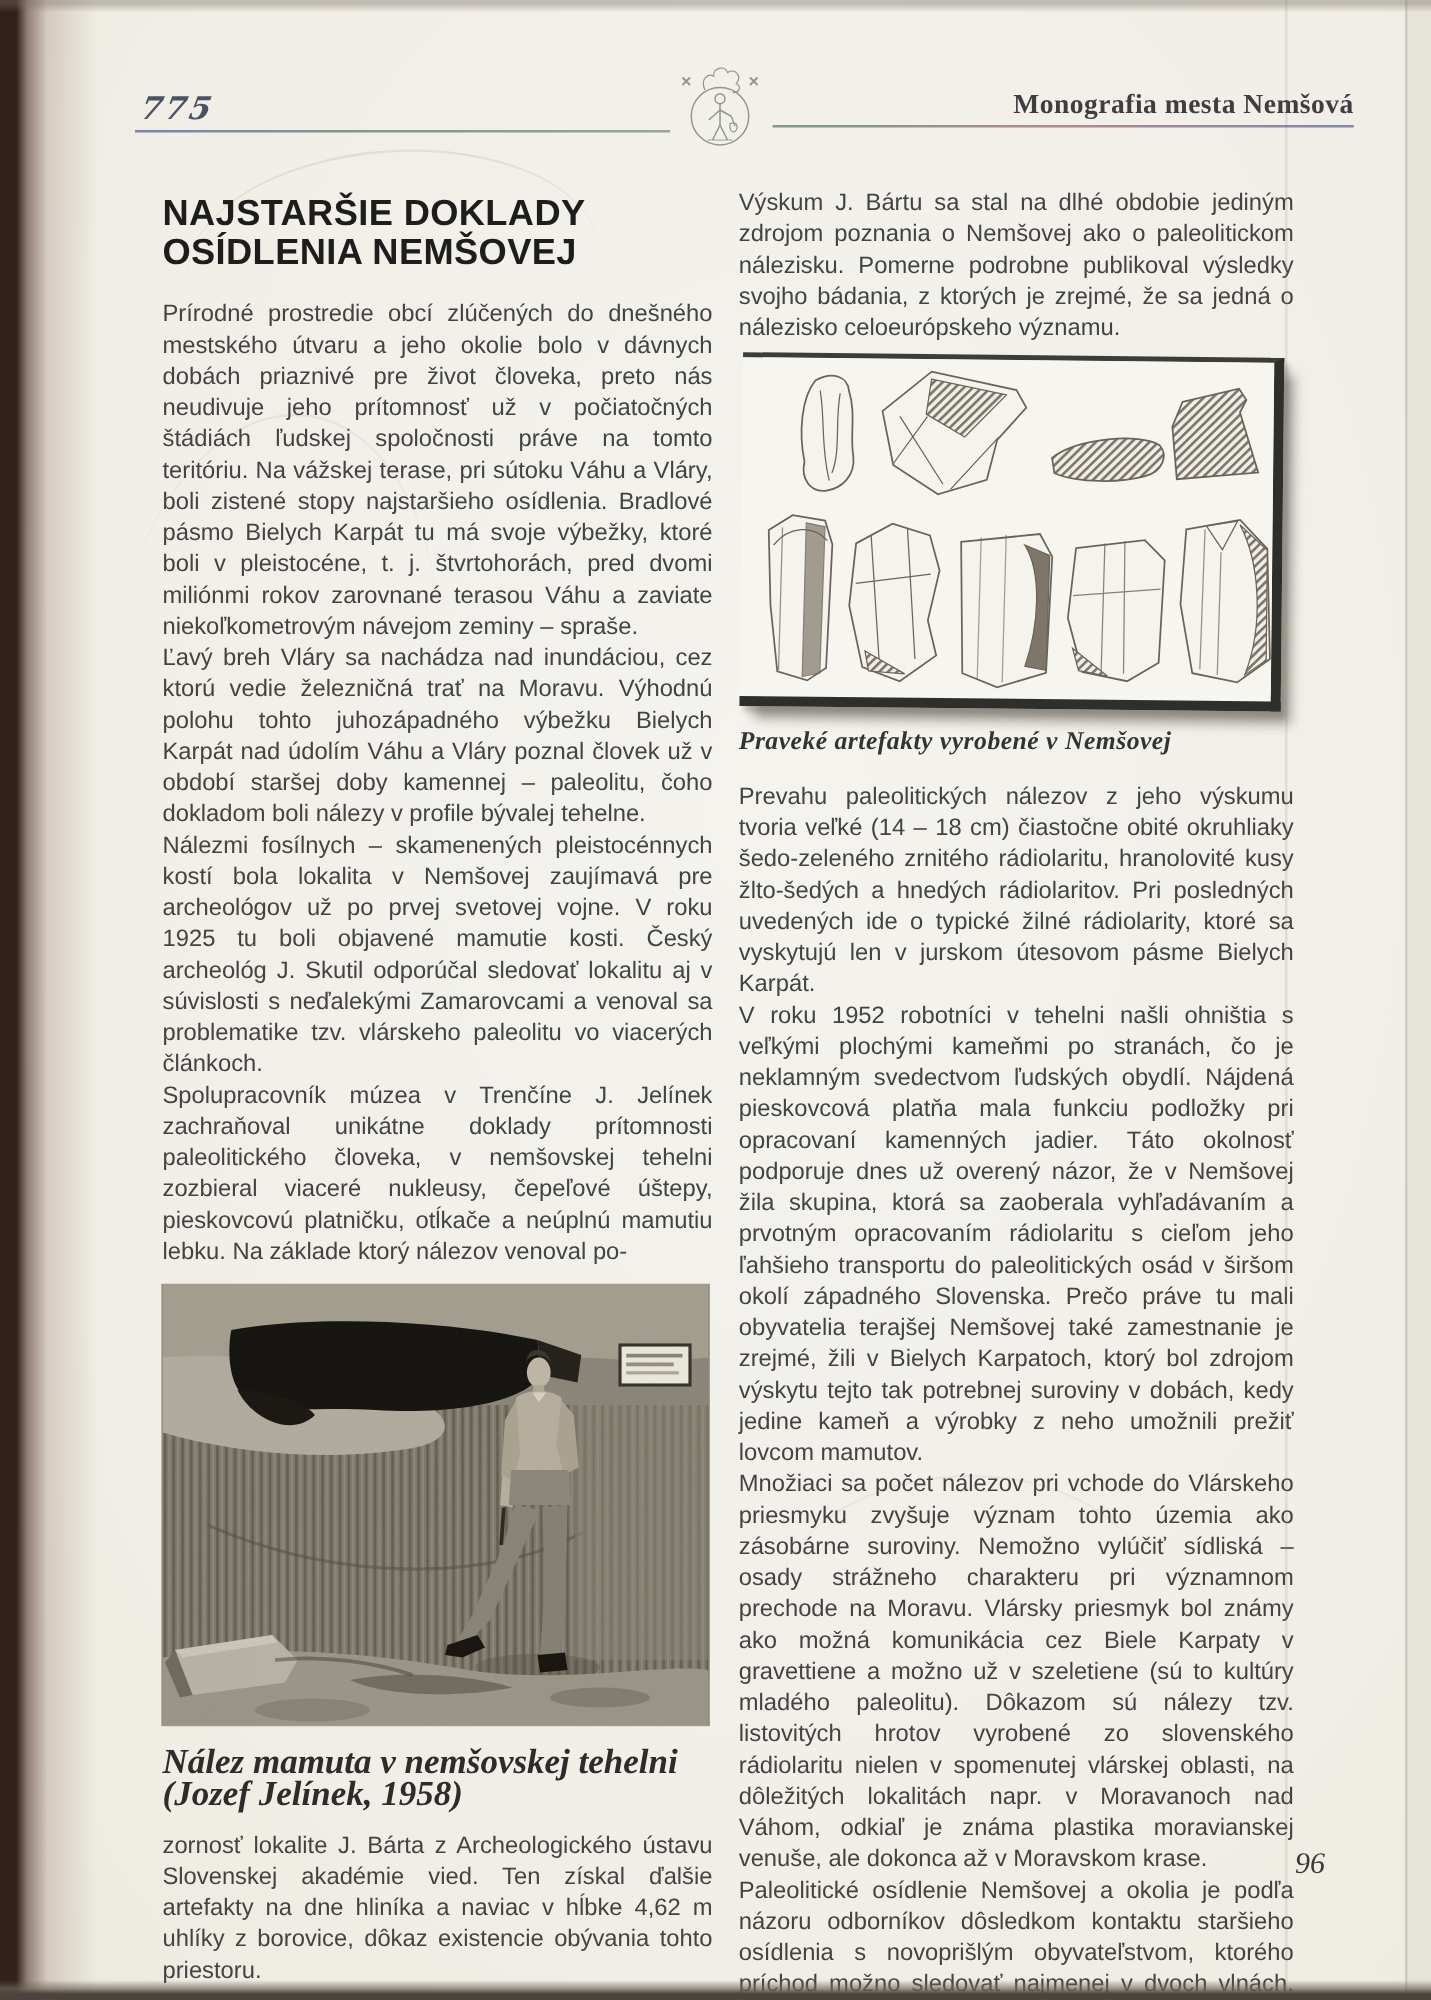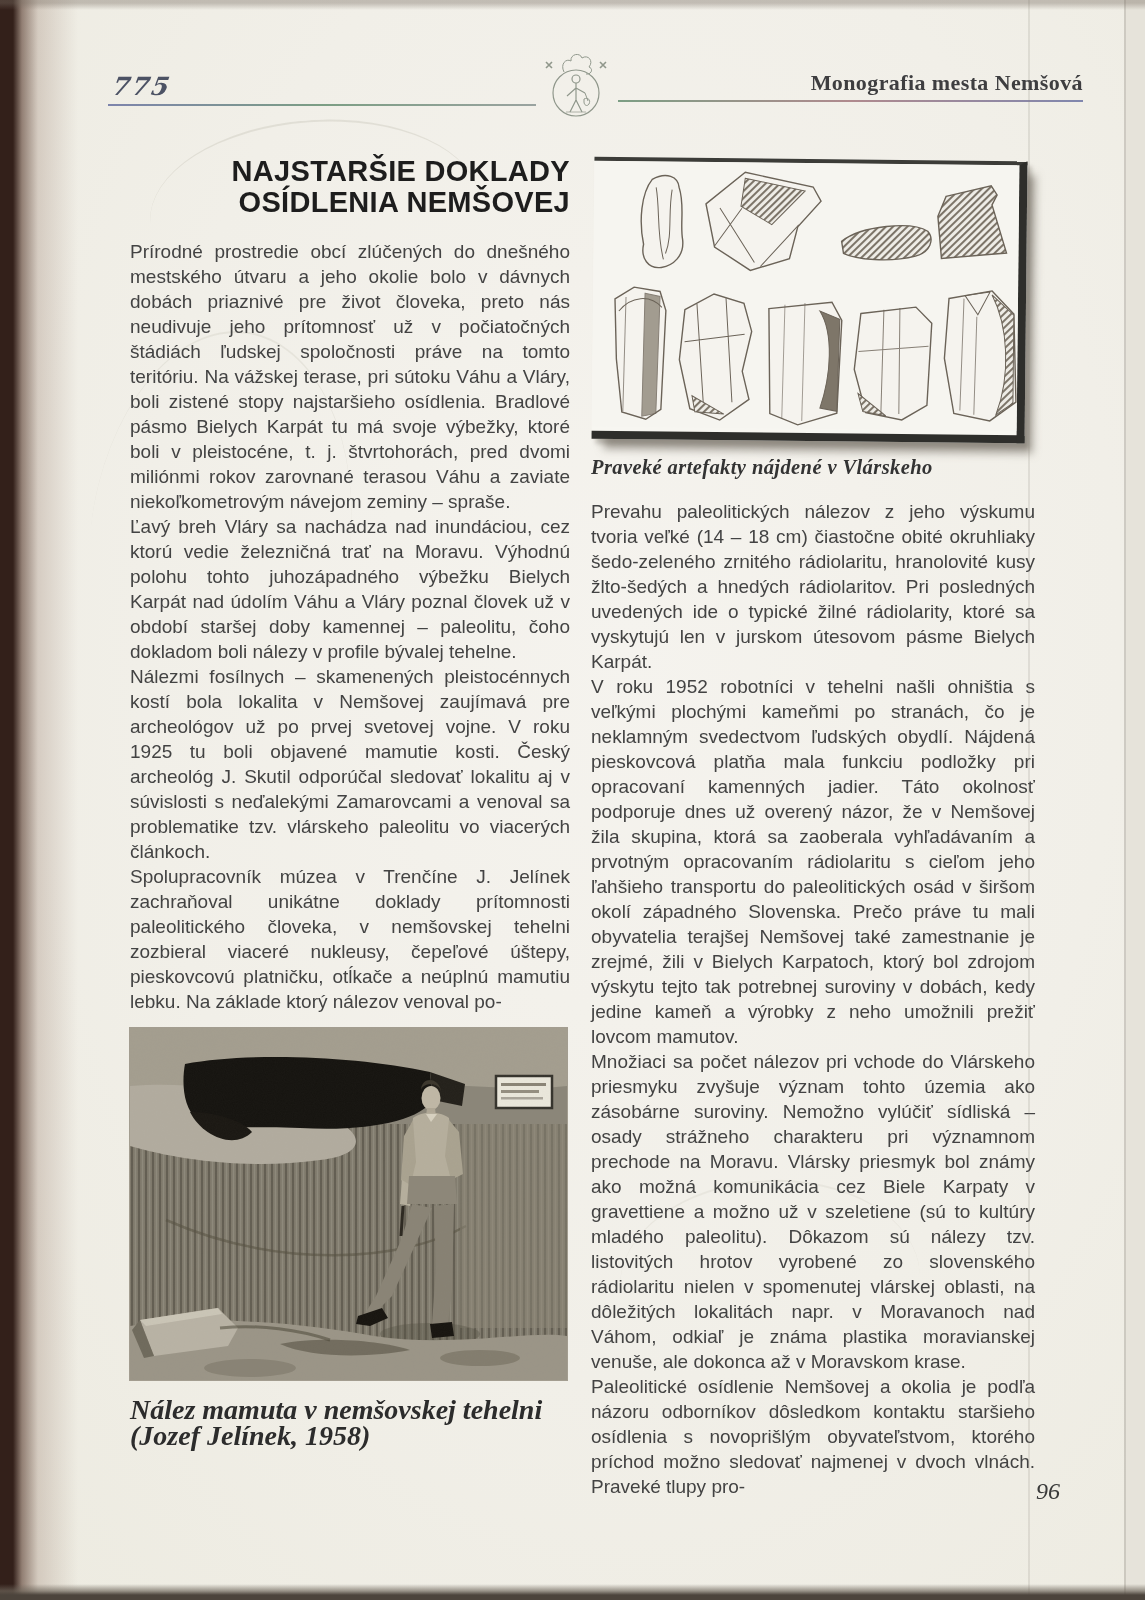--- a/index.html
+++ b/index.html
@@ -34,21 +34,21 @@
     background:linear-gradient(to right,#7d84ac,#7c9e84,#9aa3a0);}
   .rule-r{position:absolute;left:618px;top:100px;width:465px;height:2px;z-index:4;
     background:linear-gradient(to right,#7c9e84,#b08a8e,#8087ae);}
   .emblem{position:absolute;left:540px;top:46px;z-index:5;}
 
   
   .col{position:absolute;top:150px;z-index:3;}
   .col-left{left:130px;width:440px;}
   .col-right{left:591px;width:444px;}
   .heading{font-weight:bold;font-size:29px;line-height:31px;color:#1d1d1d;letter-spacing:.3px;
-    white-space:pre-line;margin:6px 0 21px 0;text-align:right;}
+    white-space:pre-line;margin:6px 0 21px 0;}
   .para{font-size:19px;line-height:25px;text-align:justify;color:#434343;margin:0;}
   .para + .para{margin-top:0;}
   .gap-top{margin-top:23px;}
 
   
   .photo-wrap{margin-top:14px;width:437px;height:352px;overflow:hidden;background:#8b8679;
     box-shadow:0 0 0 1px #a39d90;}
   .photo-caption{margin-top:17px;font-family:"Liberation Serif",serif;font-style:italic;font-weight:bold;
     font-size:28px;line-height:26px;color:#2c2c2c;white-space:pre-line;}
   .after-photo{margin-top:15px;}
@@ -162,23 +162,25 @@
           <path d="M10,292 L88,280 L108,300 L98,318 L24,328 Z" fill="#b9b3a5"></path>
           <path d="M10,292 L24,328 L14,330 L2,302 Z" fill="#6f6a5c"></path>
           <path d="M10,292 L88,280 L92,286 L16,298 Z" fill="#d0cabb" opacity=".8"></path>
         </g>
         <path d="M90,300 C130,296 170,302 200,312" stroke="#44402f" stroke-width="3" opacity=".5" fill="none"></path>
         <rect width="437" height="352" filter="url(#grain)" opacity=".10"></rect>
       </svg>
     </div>
     <div class="photo-caption">Nález mamuta v nemšovskej tehelni
 (Jozef Jelínek, 1958)</div>
+    <p class="para after-photo">zornosť lokalite J. Bárta z Archeologického ústavu Slo­venskej akadémie vied. Ten získal ďalšie artefakty na dne hliníka a naviac v hĺbke 4,62 m uhlíky z borovice, dôkaz existencie obývania tohto priestoru.</p>
   </div>
 
   <div class="col col-right">
+    <p class="para">Výskum J. Bártu sa stal na dlhé obdobie jediným zdro­jom poznania o Nemšovej ako o paleolitickom nálezisku. Pomerne podrobne publikoval výsledky svojho bádania, z ktorých je zrejmé, že sa jedná o nálezisko celoeuróp­skeho významu.</p>
 
     <div class="figure-wrap">
       <svg width="425" height="266" viewBox="0 0 425 266">
         <defs>
           <pattern id="hatch" width="5" height="5" patternUnits="userSpaceOnUse" patternTransform="rotate(45)">
             <rect width="5" height="5" fill="#efede7"></rect>
             <line x1="1" y1="0" x2="1" y2="5" stroke="#7c7468" stroke-width="2.1"></line>
           </pattern>
         </defs>
         <rect width="425" height="266" fill="#f6f5f0"></rect>
@@ -206,21 +208,21 @@
           <path d="M268,150 L323,143 L339,159 L335,241 L310,256 L274,249 L262,206 Z"></path>
           <path d="M291,146 L289,252 M307,144 L307,250 M266,188 L336,182" fill="none" stroke-width="1" opacity=".8"></path>
           <path d="M266,230 L294,252 L271,248 Z" fill="url(#hatch)" stroke-width="1"></path>
           <path d="M356,134 L399,126 L421,149 L424,237 L398,256 L362,249 L352,194 Z"></path>
           <path d="M399,130 C415,160 419,210 404,250 L421,238 L421,150 Z" fill="url(#hatch)" stroke-width="1"></path>
           <path d="M372,131 L397,127 L385,150 Z" fill="none" stroke-width="1"></path>
           <path d="M371,134 L368,246 M384,152 L382,250" fill="none" stroke-width="1" opacity=".7"></path>
         </g>
       </svg>
     </div>
-    <div class="figure-caption">Praveké artefakty nájdené v Vlárskeho</div>
+    <div class="figure-caption">Praveké artefakty vyrobené v Nemšovej</div>
 
     <p class="para first-after-fig">Prevahu paleolitických nálezov z jeho výskumu tvoria veľké (14 – 18 cm) čiastočne obité okruhliaky šedo-zele­ného zrnitého rádiolaritu, hranolovité kusy žlto-šedých a hnedých rádiolaritov. Pri posledných uvedených ide o typické žilné rádiolarity, ktoré sa vyskytujú len v jur­skom útesovom pásme Bielych Karpát.</p>
     <p class="para">V roku 1952 robotníci v tehelni našli ohništia s veľkými plochými kameňmi po stranách, čo je neklamným sve­dectvom ľudských obydlí. Nájdená pieskovcová platňa mala funkciu podložky pri opracovaní kamenných jadier. Táto okolnosť podporuje dnes už overený názor, že v Nemšovej žila skupina, ktorá sa zaoberala vyhľadá­vaním a prvotným opracovaním rádiolaritu s cieľom jeho ľahšieho transportu do paleolitických osád v širšom okolí západného Slovenska. Prečo práve tu mali obyvatelia terajšej Nemšovej také zamestnanie je zrejmé, žili v Bie­lych Karpatoch, ktorý bol zdrojom výskytu tejto tak po­trebnej suroviny v dobách, kedy jedine kameň a výrobky z neho umožnili prežiť lovcom mamutov.</p>
     <p class="para">Množiaci sa počet nálezov pri vchode do Vlárskeho priesmyku zvyšuje význam tohto územia ako zásobárne suroviny. Nemožno vylúčiť sídliská – osady strážneho charakteru pri významnom prechode na Moravu. Vlár­sky priesmyk bol známy ako možná komunikácia cez Biele Karpaty v gravettiene a možno už v szeletiene (sú to kultúry mladého paleolitu). Dôkazom sú nálezy tzv. listovitých hrotov vyrobené zo slovenského rádiolaritu nielen v spomenutej vlárskej oblasti, na dôležitých loka­litách napr. v Moravanoch nad Váhom, odkiaľ je známa plastika moravianskej venuše, ale dokonca až v Morav­skom krase.</p>
     <p class="para">Paleolitické osídlenie Nemšovej a okolia je podľa názo­ru odborníkov dôsledkom kontaktu staršieho osídlenia s novoprišlým obyvateľstvom, ktorého príchod možno sledovať najmenej v dvoch vlnách. Praveké tlupy pro-</p>
   </div>
 
   <div class="page-number">96</div>
 </div>
 

